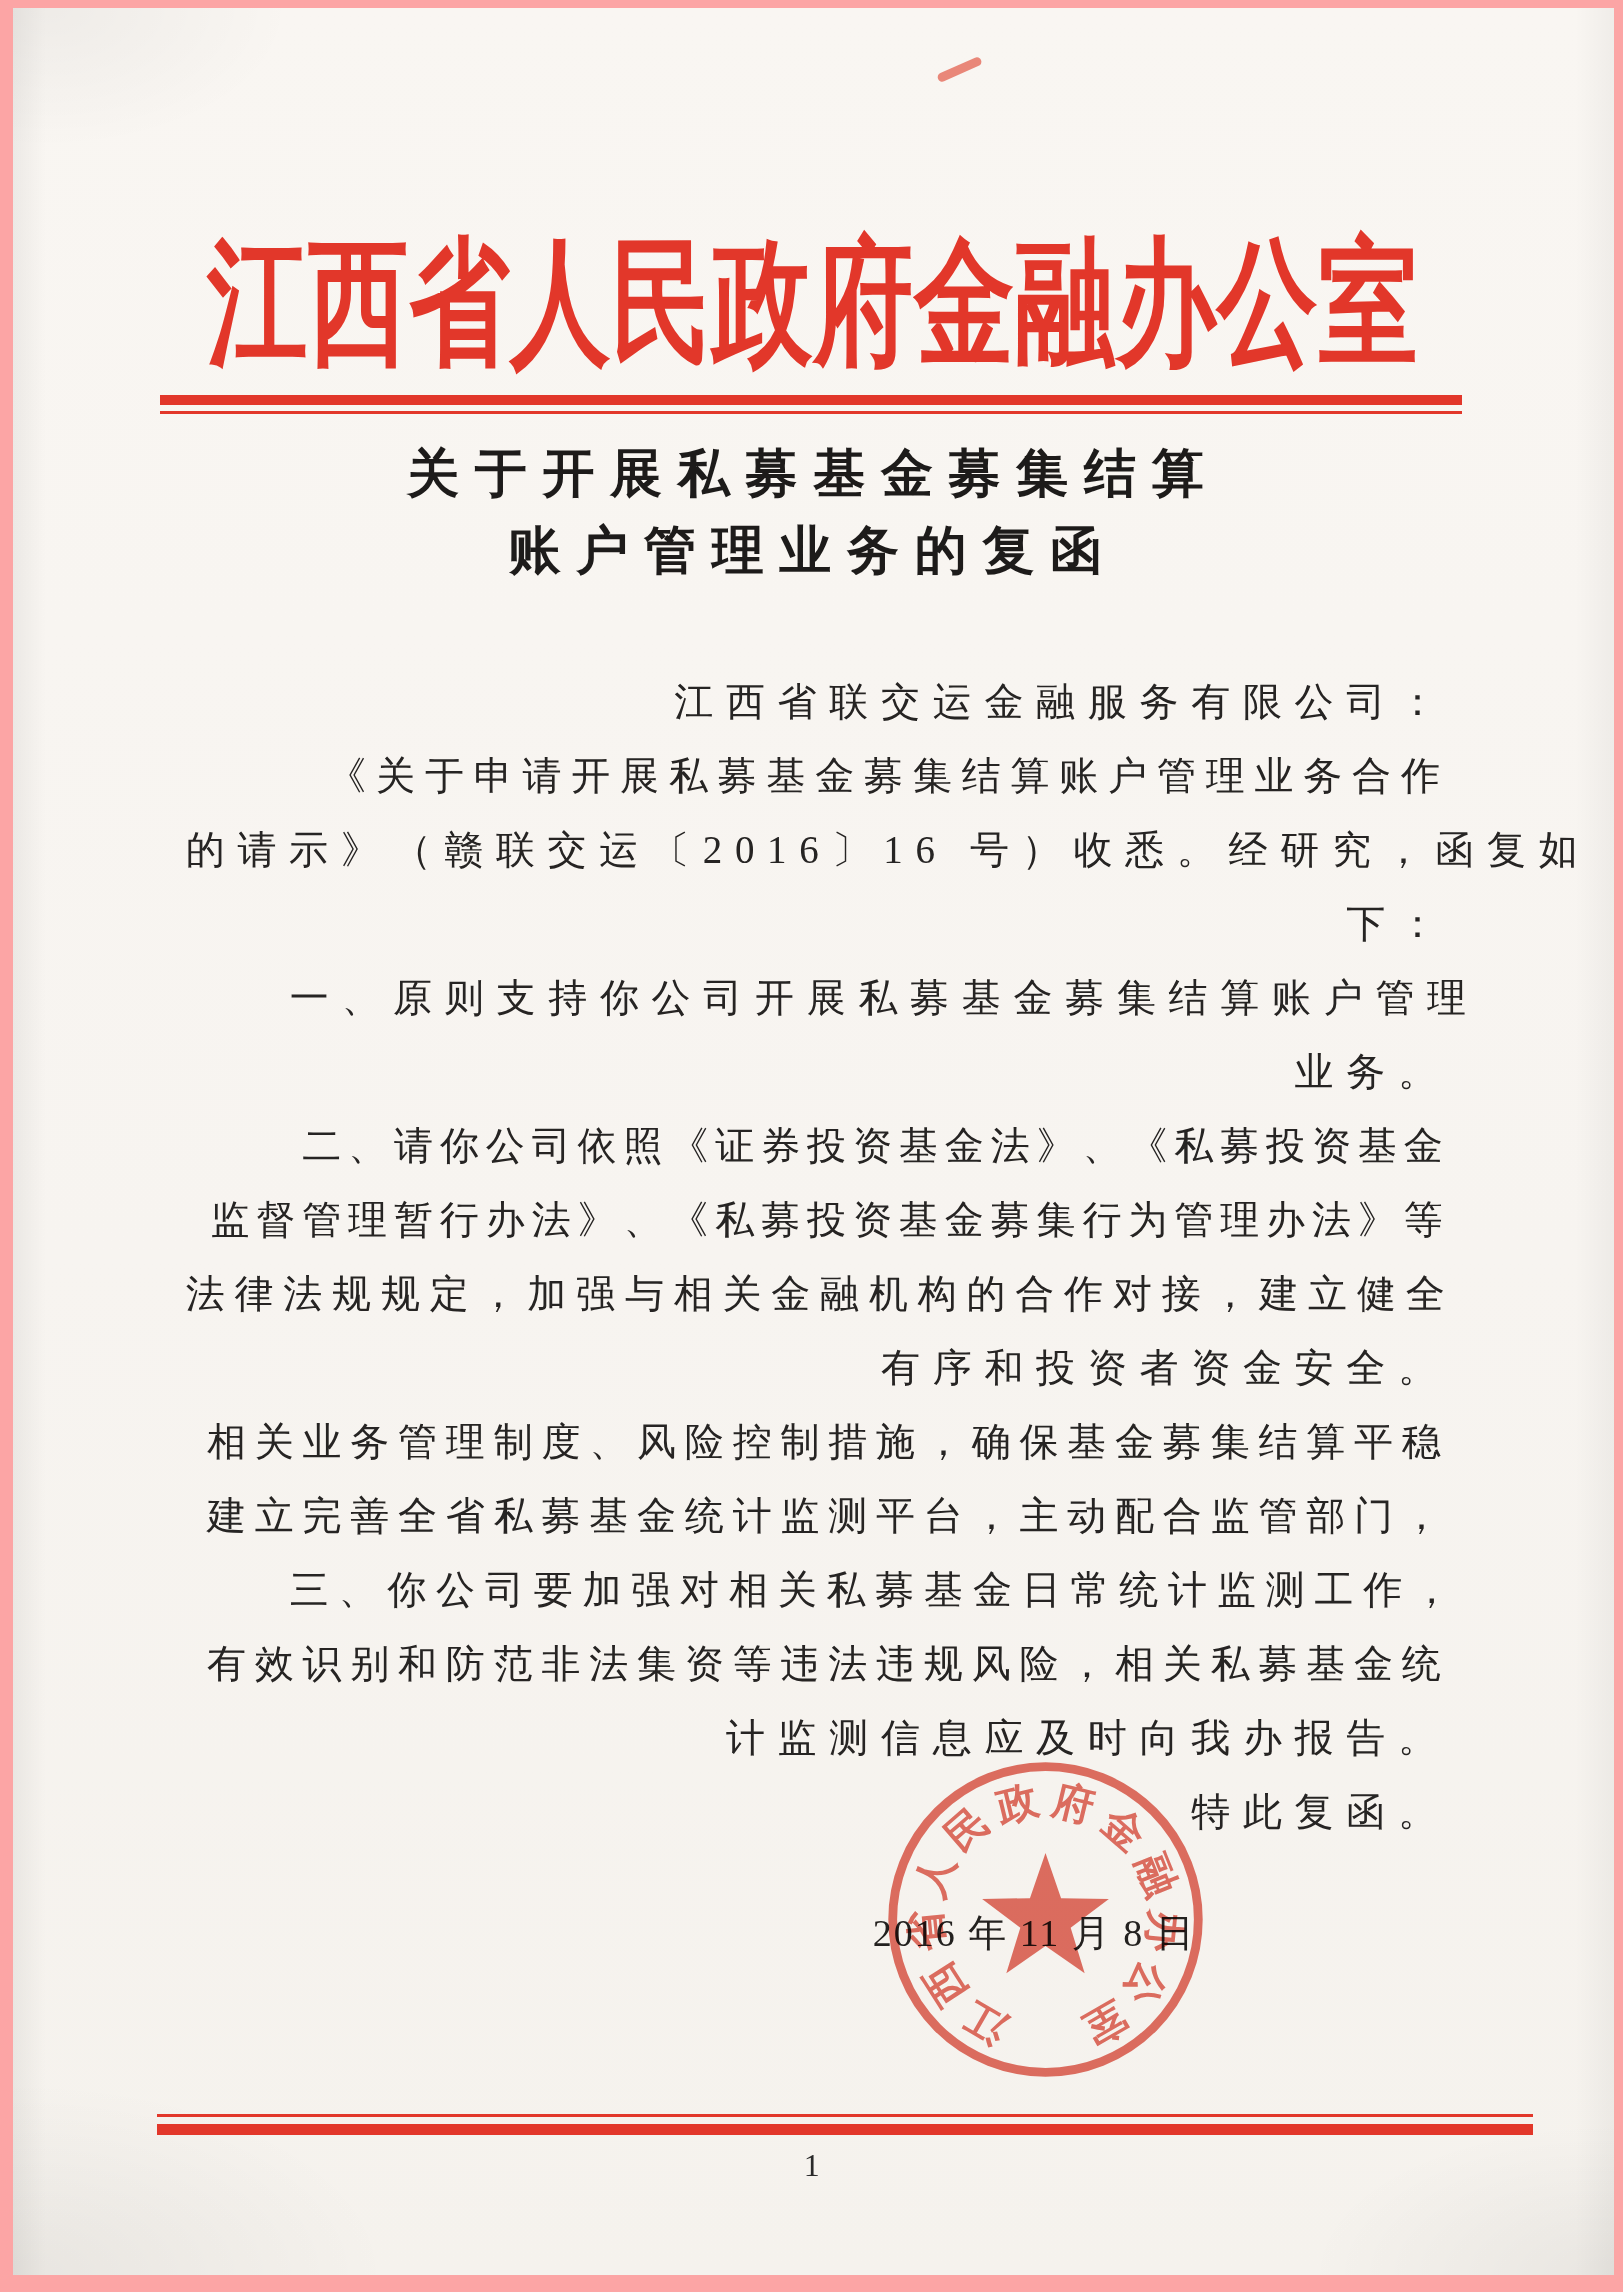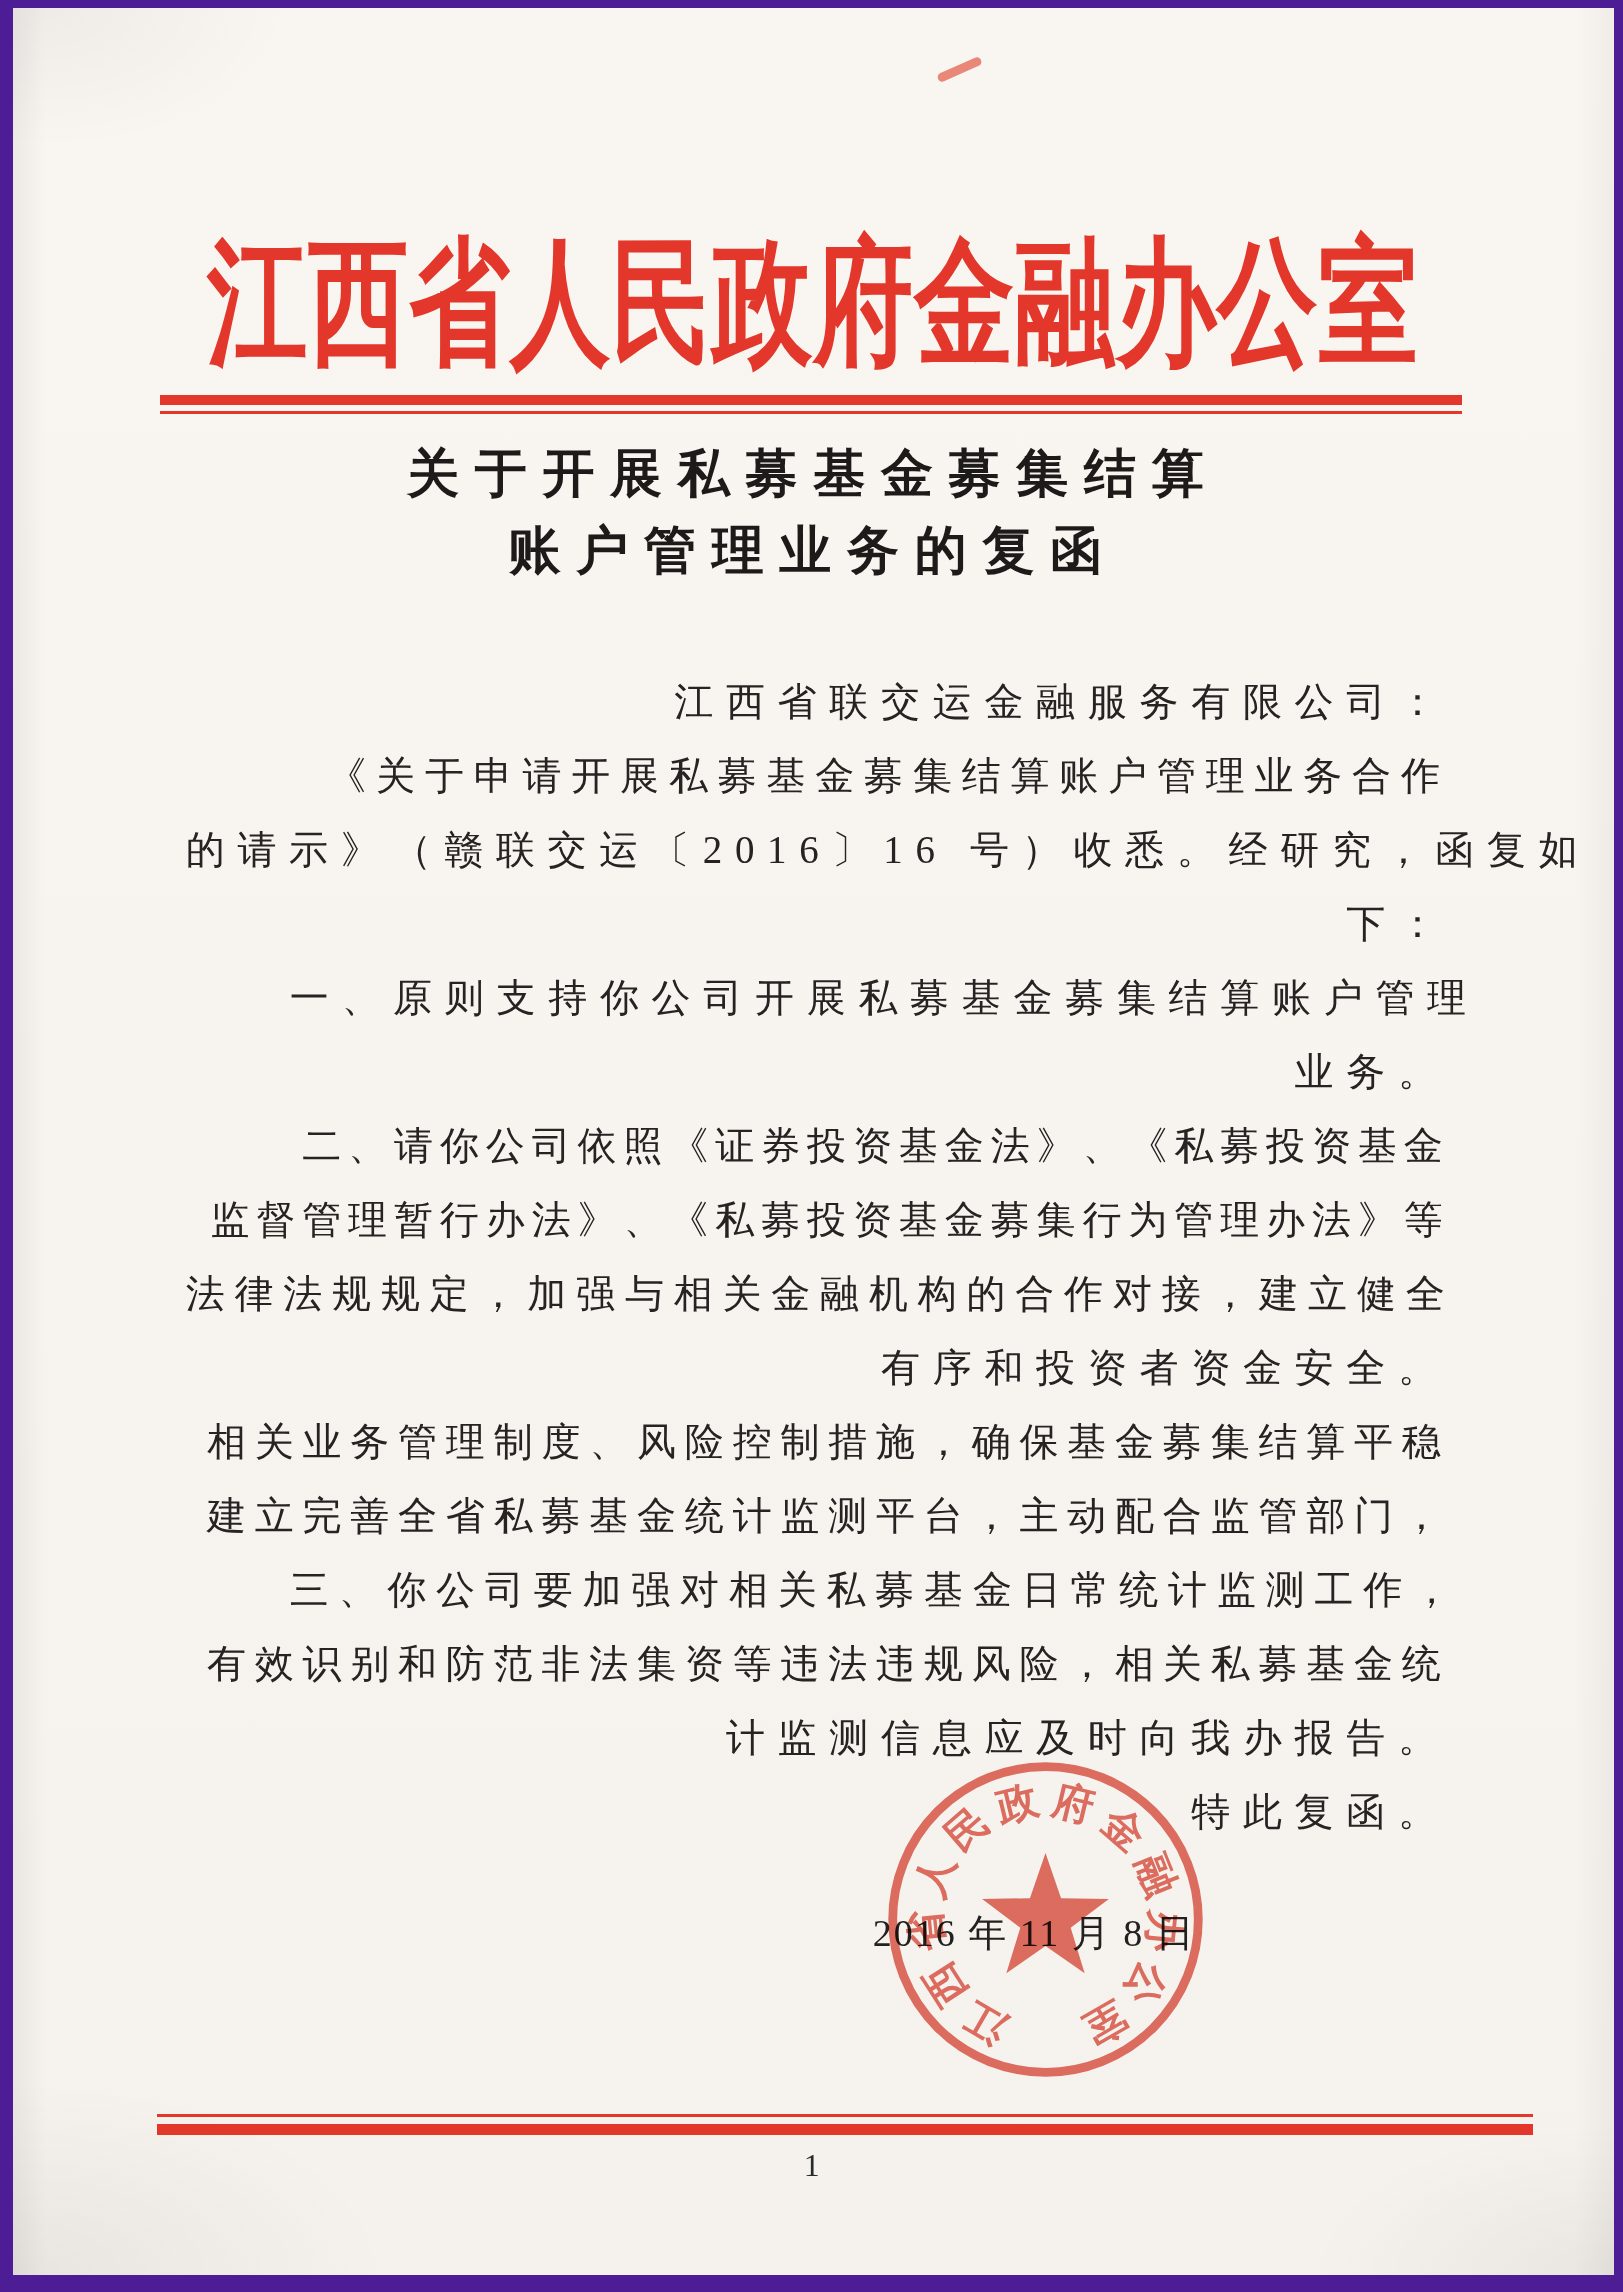--- a/index.html
+++ b/index.html
@@ -1,19 +1,19 @@
 <!DOCTYPE html>
 <html style="--red: #e2372a; --seal: #dd5243;"><head>
 <meta charset="utf-8">
 <style>
   html,body{margin:0;padding:0;background:#181615;}
   .scan{
     position:relative;
     width:1623px;height:2293px;
-    background:#4c1d95;
+    background:#fca5a5;
     overflow:hidden;
     font-family:"Liberation Serif","DejaVu Serif",serif;
   }
   .paper{
     position:absolute;left:12.7px;top:7.8px;width:1601px;height:2267px;
     background:
       radial-gradient(ellipse 608px 314px at 0% 100%, rgba(0,0,0,.055), transparent 62%),
       radial-gradient(ellipse 510px 255px at 100% 100%, rgba(0,0,0,.05), transparent 60%),
       radial-gradient(ellipse 412px 235px at 2% 0%, rgba(0,0,0,.045), transparent 60%),
       linear-gradient(90deg, rgba(0,0,0,.05), transparent 33px),

